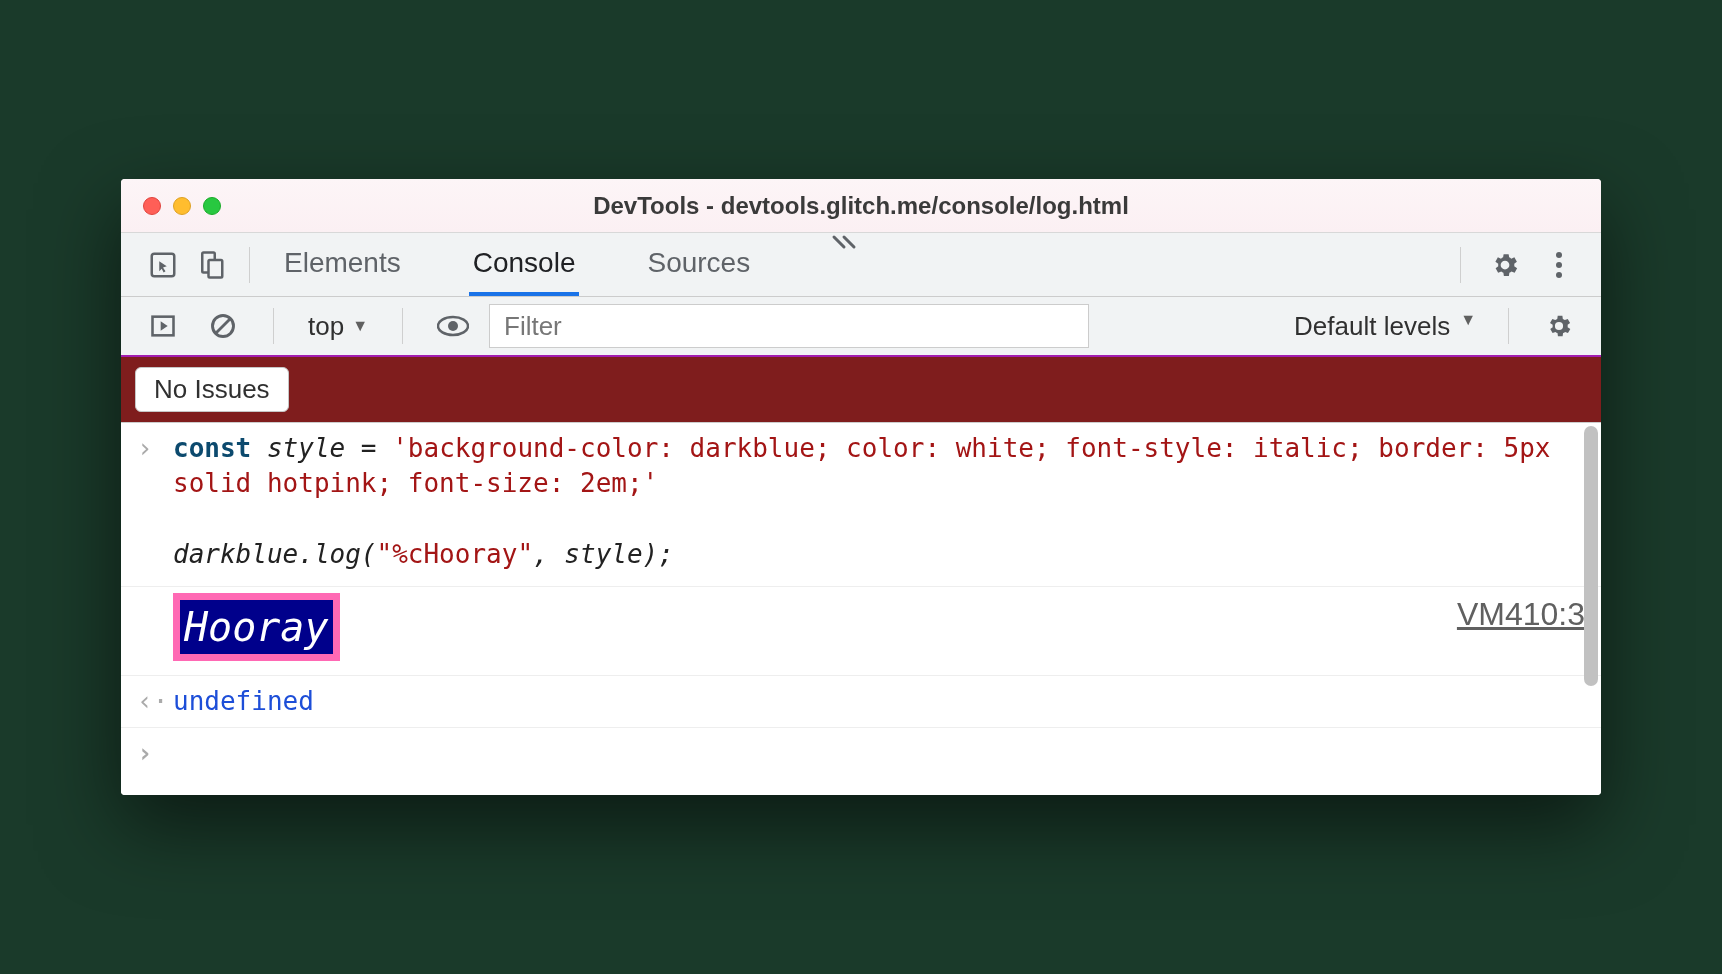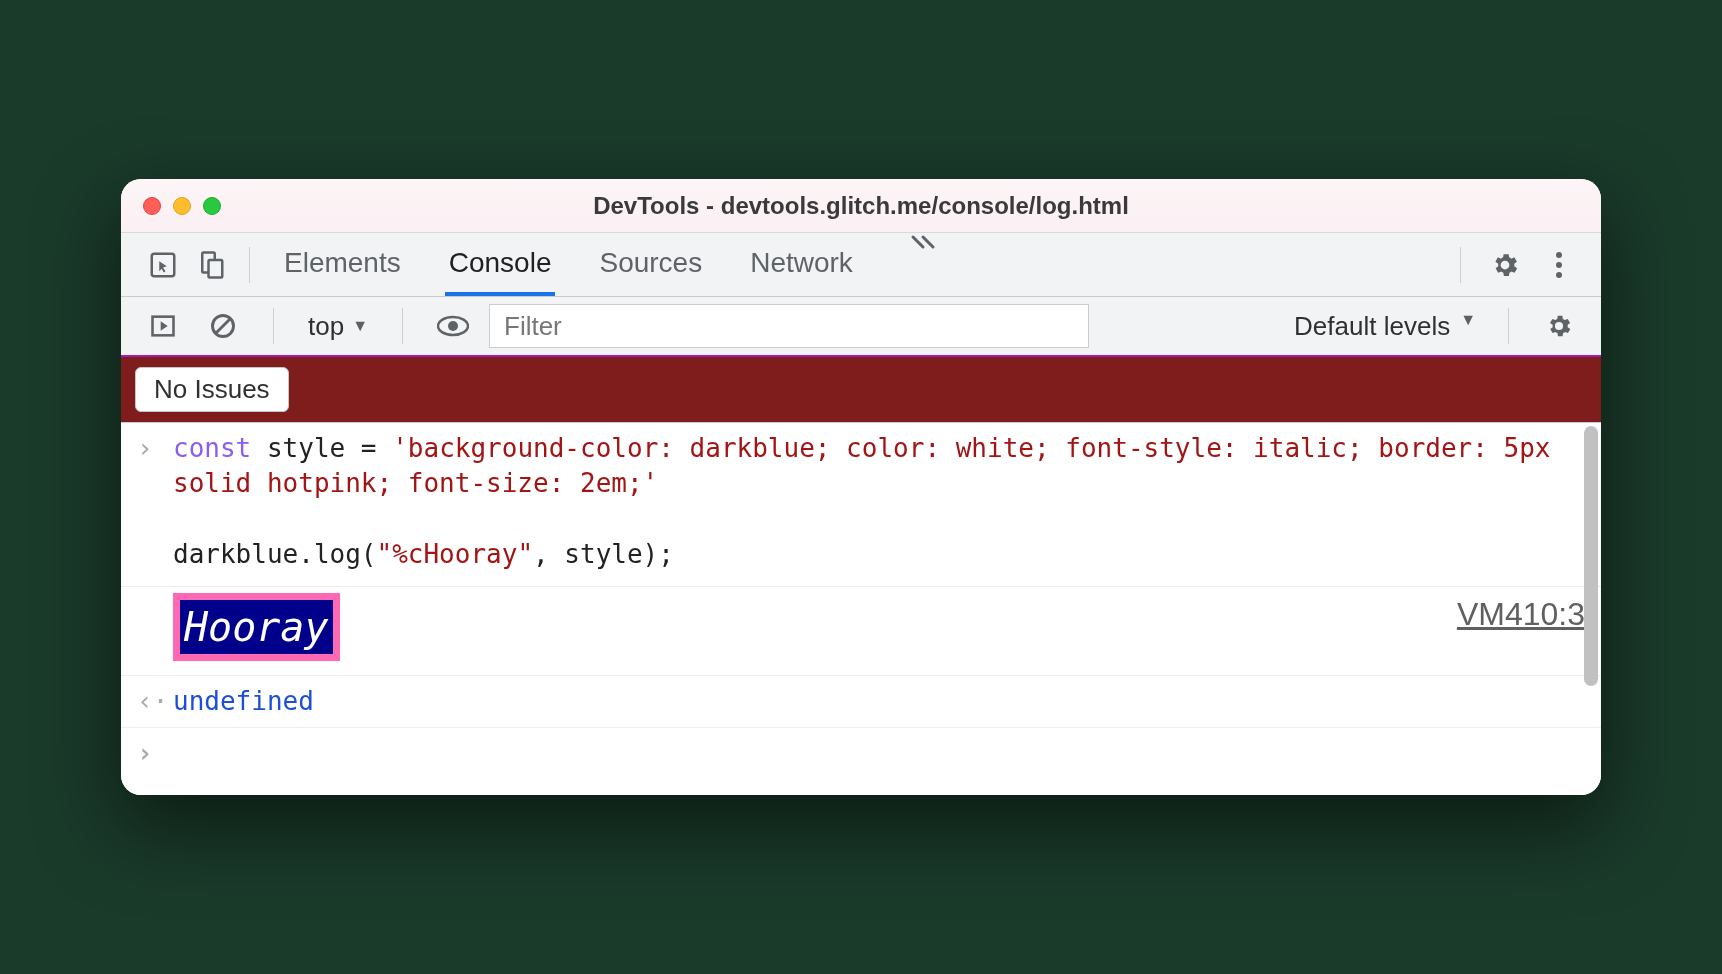--- a/index.html
+++ b/index.html
@@ -8,21 +8,21 @@
     font-family: -apple-system, BlinkMacSystemFont, "Segoe UI", Helvetica, Arial, sans-serif;
     width: 1722px;
     height: 974px;
     display: flex;
     align-items: center;
     justify-content: center;
   }
   .window {
     width: 1480px;
     background: #fff;
-    border-radius: 20px;
+    border-radius: 4px;
     box-shadow: 0 30px 80px rgba(0,0,0,0.55);
     overflow: hidden;
   }
   .titlebar {
     display: flex;
     align-items: center;
     height: 54px;
     background: linear-gradient(#fdf5f7, #fbf0f3);
     border-bottom: 1px solid #d8d8d8;
     position: relative;
@@ -58,21 +58,21 @@
   }
   .icon-btn {
     display: flex; align-items: center; justify-content: center;
     width: 48px; height: 48px;
     color: #5f6368;
     cursor: pointer;
   }
   .divider {
     width: 1px; height: 36px; background: #cfcfcf; margin: 0 14px;
   }
-  .tabs { display: flex; align-items: stretch; height: 100%; gap: 40px; flex: 1; padding-left: 16px; }
+  .tabs { display: flex; align-items: stretch; height: 100%; gap: 64px; flex: 1; padding-left: 16px; }
   .tab {
     display: flex; align-items: center;
     font-size: 28px;
     color: #5f6368;
     cursor: pointer;
     border-bottom: 4px solid transparent;
     padding: 0 4px;
   }
   .tab.active { color: #202124; font-weight: 500; border-bottom-color: #1a73e8; }
   .tabbar-right { display: flex; align-items: center; margin-left: auto; gap: 6px; }
@@ -132,23 +132,23 @@
     display: flex;
     padding: 8px 16px 8px 16px;
     border-bottom: 1px solid #eee;
     line-height: 1.35;
   }
   .row .gutter {
     width: 36px; flex-shrink: 0; color: #aaa;
     user-select: none;
   }
   .row .content { flex: 1; white-space: pre-wrap; word-wrap: break-word;}
-  .kw { color: #8b5cf6; }
+  .kw { color: #0c4a6e; font-weight: bold; }
   .str { color: #a31515; }
-  .plain { color: #222; }
+  .plain { color: #222; font-style: italic; }
   .undef { color: #1d4ed8; }
   .styled-out {
     background-color: darkblue;
     color: white;
     font-style: italic;
     border: 7px solid hotpink;
     font-size: 40px;
     font-family: inherit;
     padding: 0 4px;
     display: inline-block;
@@ -204,21 +204,20 @@
       <svg width="30" height="30" viewBox="0 0 24 24" fill="none" stroke="#5f6368" stroke-width="2">
         <rect x="5" y="2" width="10" height="16" rx="1"></rect>
         <rect x="10" y="8" width="11" height="14" rx="1" fill="#f1f3f4"></rect>
       </svg>
     </div>
     <div class="divider"></div>
     <div class="tabs">
       <div class="tab">Elements</div>
       <div class="tab active">Console</div>
       <div class="tab">Sources</div>
-      <div class="tab">Network</div>
       <div class="chev">
         <svg width="30" height="20" viewBox="0 0 30 20" fill="none" stroke="#5f6368" stroke-width="3" stroke-linecap="round">
           <path d="M4 4 L14 14 M14 4 L24 14"></path>
         </svg>
       </div>
     </div>
     <div class="tabbar-right">
       <div class="divider"></div>
       <div class="icon-btn">
         <svg width="30" height="30" viewBox="0 0 24 24" fill="#5f6368">

